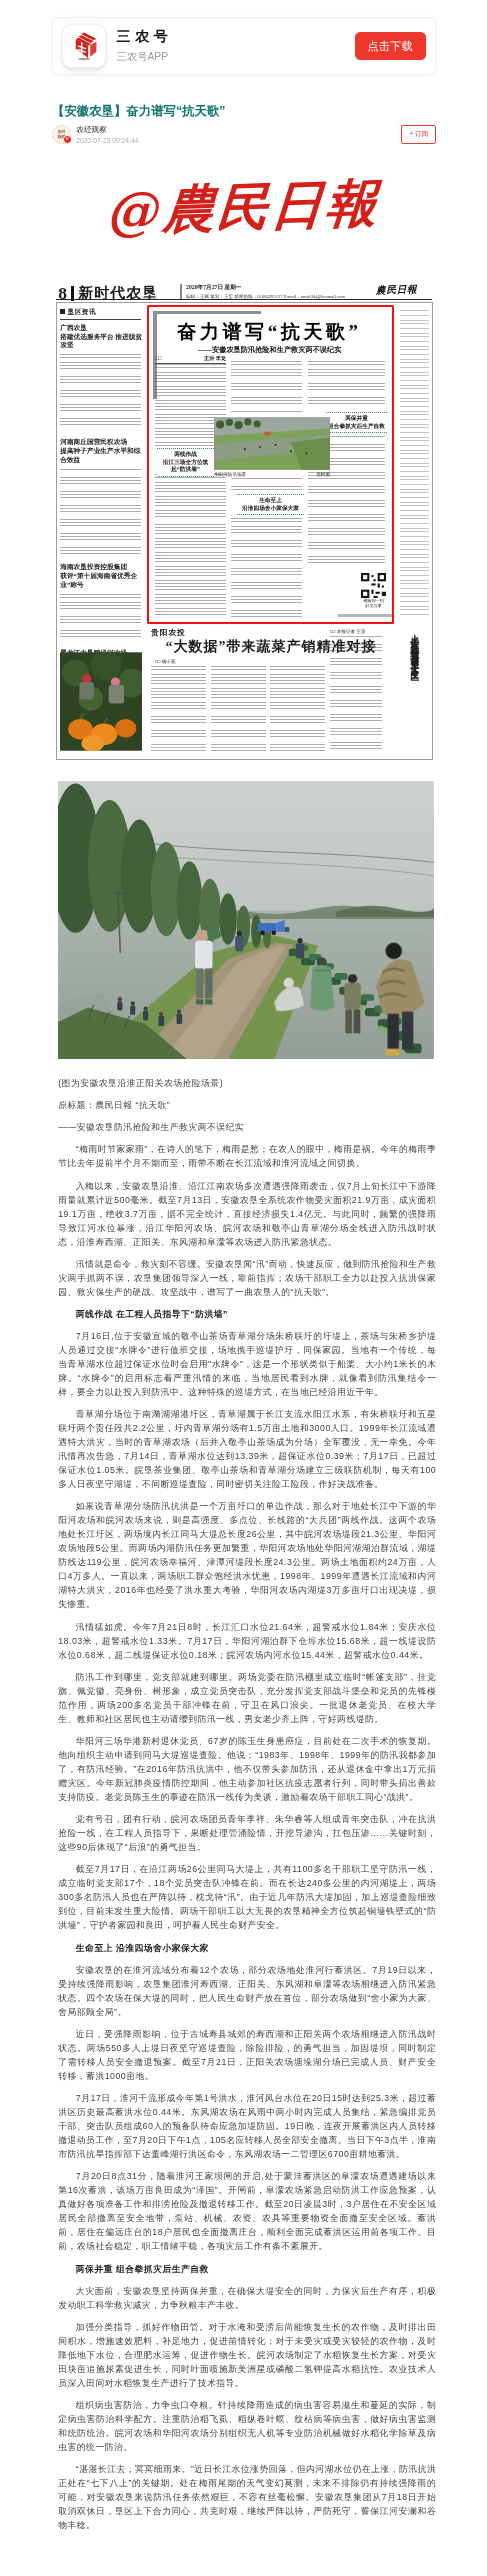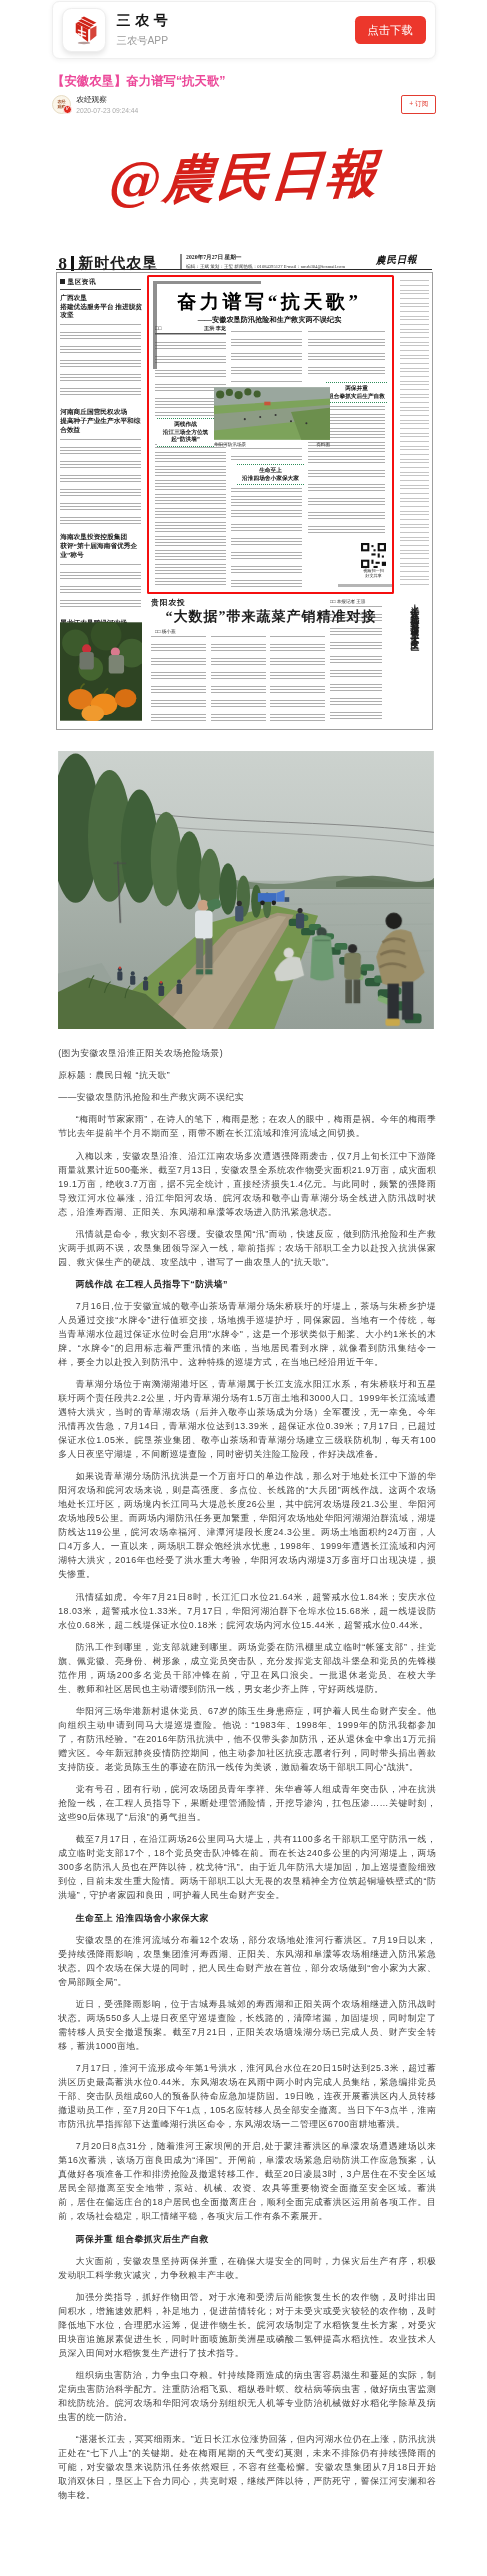--- a/index.html
+++ b/index.html
@@ -1,32 +1,32 @@
 <!DOCTYPE html>
 <html style="font-size:8.2px"><head>
 <meta charset="utf-8">
 <style>
   html,body{margin:0;padding:0;background:#fff;}
   .page{width:487px;height:2612px;margin:0 auto;background:#fff;overflow:hidden;
         font-family:"Liberation Sans",sans-serif;position:relative;}
   .content{width:384px;margin-left:52px;}
 
   
-  .app-card{box-sizing:border-box;height:58px;margin-top:1px;display:flex;align-items:center;
+  .app-card{box-sizing:border-box;height:58px;margin-top:17px;display:flex;align-items:center;
     gap:10.3px;padding:6.2px 9.3px;border:0.5px solid #efefef;border-radius:7.2px;background:#fff;
     box-shadow:0 1px 5.2px rgba(0,0,0,.06);}
   .app-icon{width:42px;height:42px;border-radius:9.3px;background:#fff;border:0.5px solid #eee;
     box-shadow:0 2.1px 5.2px rgba(0,0,0,.10);display:flex;align-items:center;justify-content:center;flex:0 0 auto;}
   .app-text{flex:1;min-width:0;}
   .app-name{font-size:14px;font-weight:bold;color:#151515;letter-spacing:4.6px;}
   .app-sub{font-size:10.3px;color:#9b9b9b;margin-top:3.6px;}
   .dl-btn{background:#ec372c;color:#fff;font-size:11.3px;padding:6.7px 13px;border:none;border-radius:5.2px;cursor:pointer;}
 
   
-  .art-title{font-size:12.4px;font-weight:700;color:#ec4899;margin-top:14px;line-height:17.5px;}
+  .art-title{font-size:12.4px;font-weight:700;color:#0f766e;margin-top:28px;line-height:17.5px;}
   .author-row{display:flex;margin-top:4.6px;}
   .avatar{width:17px;height:17px;border-radius:50%;background:#fbf6ea;border:0.5px solid #e7dcc4;
     position:relative;flex:0 0 auto;display:flex;flex-direction:column;align-items:center;justify-content:center;}
   .avatar span{font-size:4.1px;line-height:4.6px;color:#a0522d;font-weight:bold;}
   .v-badge{position:absolute;right:-1.5px;bottom:-1px;width:6.7px;height:6.7px;border-radius:50%;
     background:#e02b1f;color:#fff;font-size:4.1px;line-height:6.7px;text-align:center;font-weight:bold;border:0.5px solid #fff;}
   .author-meta{margin-left:5.2px;flex:1;}
   .author-name{font-size:7.7px;color:#262626;}
   .pub-time{font-size:6.7px;color:#ababab;margin-top:2.1px;}
   .sub-btn{border:0.5px solid #e23b30;color:#e23b30;background:#fff;font-size:6.7px;
@@ -439,26 +439,26 @@
       <div id="body-blocks">
           <p class="bt indent">“梅雨时节家家雨”，在诗人的笔下，梅雨是愁；在农人的眼中，梅雨是祸。今年的梅雨季节比去年提前半个月不期而至，雨带不断在长江流域和淮河流域之间切换。</p>
           <p class="bt indent">入梅以来，安徽农垦沿淮、沿江江南农场多次遭遇强降雨袭击，仅7月上旬长江中下游降雨量就累计近500毫米。截至7月13日，安徽农垦全系统农作物受灾面积21.9万亩，成灾面积19.1万亩，绝收3.7万亩，据不完全统计，直接经济损失1.4亿元。与此同时，频繁的强降雨导致江河水位暴涨，沿江华阳河农场、皖河农场和敬亭山青草湖分场全线进入防汛战时状态，沿淮寿西湖、正阳关、东风湖和阜濛等农场进入防汛紧急状态。</p>
           <p class="bt indent">汛情就是命令，救灾刻不容缓。安徽农垦闻“汛”而动，快速反应，做到防汛抢险和生产救灾两手抓两不误，农垦集团领导深入一线，靠前指挥；农场干部职工全力以赴投入抗洪保家园、救灾保生产的硬战、攻坚战中，谱写了一曲农垦人的“抗天歌”。</p>
           <p class="bt indent bh">两线作战 在工程人员指导下“防洪墙”</p>
           <p class="bt indent">7月16日,位于安徽宣城的敬亭山茶场青草湖分场朱桥联圩的圩堤上，茶场与朱桥乡护堤人员通过交接“水牌令”进行值班交接，场地携手巡堤护圩，同保家园。当地有一个传统，每当青草湖水位超过保证水位时会启用"水牌令"，这是一个形状类似于船桨、大小约1米长的木牌。“水牌令”的启用标志着严重汛情的来临，当地居民看到水牌，就像看到防汛集结令一样，要全力以赴投入到防汛中。这种特殊的巡堤方式，在当地已经沿用近千年。</p>
           <p class="bt indent">青草湖分场位于南漪湖湖港圩区，青草湖属于长江支流水阳江水系，有朱桥联圩和五星联圩两个责任段共2.2公里，圩内青草湖分场有1.5万亩土地和3000人口。1999年长江流域遭遇特大洪灾，当时的青草湖农场（后并入敬亭山茶场成为分场）全军覆没，无一幸免。今年汛情再次告急，7月14日，青草湖水位达到13.39米，超保证水位0.39米；7月17日，已超过保证水位1.05米。皖垦茶业集团、敬亭山茶场和青草湖分场建立三级联防机制，每天有100多人日夜坚守湖堤，不间断巡堤查险，同时密切关注险工险段，作好决战准备。</p>
           <p class="bt indent">如果说青草湖分场防汛抗洪是一个万亩圩口的单边作战，那么对于地处长江中下游的华阳河农场和皖河农场来说，则是高强度、多点位、长线路的“大兵团”两线作战。这两个农场地处长江圩区，两场境内长江同马大堤总长度26公里，其中皖河农场堤段21.3公里、华阳河农场地段5公里。而两场内湖防汛任务更加繁重，华阳河农场地处华阳河湖湖泊群流域，湖堤防线达119公里，皖河农场幸福河、津潭河堤段长度24.3公里。两场土地面积约24万亩，人口4万多人。一直以来，两场职工群众饱经洪水忧患，1998年、1999年遭遇长江流域和内河湖特大洪灾，2016年也经受了洪水重大考验，华阳河农场内湖堤3万多亩圩口出现决堤，损失惨重。</p>
           <p class="bt indent">汛情猛如虎。今年7月21日8时，长江汇口水位21.64米，超警戒水位1.84米；安庆水位18.03米，超警戒水位1.33米。7月17日，华阳河湖泊群下仓埠水位15.68米，超一线堤设防水位0.68米，超二线堤保证水位0.18米；皖河农场内河水位15.44米，超警戒水位0.44米。</p>
           <p class="bt indent">防汛工作到哪里，党支部就建到哪里。两场党委在防汛棚里成立临时“帐篷支部”，挂党旗、佩党徽、亮身份、树形象，成立党员突击队，充分发挥党支部战斗堡垒和党员的先锋模范作用，两场200多名党员干部冲锋在前，守卫在风口浪尖。一批退休老党员、在校大学生、教师和社区居民也主动请缨到防汛一线，男女老少齐上阵，守好两线堤防。</p>
-          <p class="bt indent">华阳河三场华港新村退休党员、67岁的陈玉生身患癌症，呵护着人民生命财产安全。他向组织主动申请到同马大堤巡堤查险。他说：“1983年、1998年、1999年的防汛我都参加了，有防汛经验。”在2016年防汛抗洪中，他不仅带头参加防汛，还从退休金中拿出1万元捐赠灾区。今年新冠肺炎疫情防控期间，他主动参加社区抗疫志愿者行列，同时带头捐出善款支持防疫。老党员陈玉生的事迹在防汛一线传为美谈，激励着农场干部职工同心“战洪”。</p>
+          <p class="bt indent">华阳河三场华港新村退休党员、67岁的陈玉生身患癌症，目前处在二次手术的恢复期。他向组织主动申请到同马大堤巡堤查险。他说：“1983年、1998年、1999年的防汛我都参加了，有防汛经验。”在2016年防汛抗洪中，他不仅带头参加防汛，还从退休金中拿出1万元捐赠灾区。今年新冠肺炎疫情防控期间，他主动参加社区抗疫志愿者行列，同时带头捐出善款支持防疫。老党员陈玉生的事迹在防汛一线传为美谈，激励着农场干部职工同心“战洪”。</p>
           <p class="bt indent">党有号召，团有行动，皖河农场团员青年李祥、朱华睿等人组成青年突击队，冲在抗洪抢险一线，在工程人员指导下，果断处理管涌险情，开挖导渗沟，扛包压渗……关键时刻，这些90后体现了“后浪”的勇气担当。</p>
           <p class="bt indent">截至7月17日，在沿江两场26公里同马大堤上，共有1100多名干部职工坚守防汛一线，成立临时党支部17个，18个党员突击队冲锋在前。而在长达240多公里的内河湖堤上，两场300多名防汛人员也在严阵以待，枕戈待“汛”。由于近几年防汛大堤加固，加上巡堤查险细致到位，目前未发生重大险情。两场干部职工以大无畏的农垦精神全方位筑起铜墙铁壁式的“防洪墙”，守护者家园和良田，呵护着人民生命财产安全。</p>
           <p class="bt indent bh">生命至上 沿淮四场舍小家保大家</p>
           <p class="bt indent">安徽农垦的在淮河流域分布着12个农场，部分农场地处淮河行蓄洪区。7月19日以来，受持续强降雨影响，农垦集团淮河寿西湖、正阳关、东风湖和阜濛等农场相继进入防汛紧急状态。四个农场在保大堤的同时，把人民生命财产放在首位，部分农场做到“舍小家为大家、舍局部顾全局”。</p>
-          <p class="bt indent">近日，受强降雨影响，位于古城寿县城郊的寿西湖和正阳关两个农场相继进入防汛战时状态。两场550多人上堤日夜坚守巡堤查险，长线路的，清障堵漏，加固堤坝，同时制定了需转移人员安全撤退预案。截至7月21日，正阳关农场塘垛湖分场已完成人员、财产安全转移，蓄洪1000亩地。</p>
+          <p class="bt indent">近日，受强降雨影响，位于古城寿县城郊的寿西湖和正阳关两个农场相继进入防汛战时状态。两场550多人上堤日夜坚守巡堤查险，除险排险，的勇气担当，加固堤坝，同时制定了需转移人员安全撤退预案。截至7月21日，正阳关农场塘垛湖分场已完成人员、财产安全转移，蓄洪1000亩地。</p>
           <p class="bt indent">7月17日，淮河干流形成今年第1号洪水，淮河凤台水位在20日15时达到25.3米，超过蓄洪区历史最高蓄洪水位0.44米。东风湖农场在风雨中两小时内完成人员集结，紧急编排党员干部、突击队员组成60人的预备队待命应急加堤防固。19日晚，连夜开展蓄洪区内人员转移撤退动员工作，至7月20日下午1点，105名应转移人员全部安全撤离。当日下午3点半，淮南市防汛抗旱指挥部下达董峰湖行洪区命令，东风湖农场一二管理区6700亩耕地蓄洪。</p>
           <p class="bt indent">7月20日8点31分，随着淮河王家坝闸的开启,处于蒙洼蓄洪区的阜濛农场遭遇建场以来第16次蓄洪，该场万亩良田成为“泽国”。开闸前，阜濛农场紧急启动防洪工作应急预案，认真做好各项准备工作和排涝抢险及撤退转移工作。截至20日凌晨3时，3户居住在不安全区域居民全部撤离至安全地带，泵站、机械、农资、农具等重要物资全面撤至安全区域。蓄洪前，居住在偏远庄台的18户居民也全面撤离庄台，顺利全面完成蓄洪区运用前各项工作。目前，农场社会稳定，职工情绪平稳，各项灾后工作有条不紊展开。</p>
           <p class="bt indent bh">两保并重  组合拳抓灾后生产自救</p>
           <p class="bt indent">大灾面前，安徽农垦坚持两保并重，在确保大堤安全的同时，力保灾后生产有序，积极发动职工科学救灾减灾，力争秋粮丰产丰收。</p>
           <p class="bt indent">加强分类指导，抓好作物田管。对于水淹和受涝后尚能恢复生长的农作物，及时排出田间积水，增施速效肥料，补足地力，促进苗情转化；对于未受灾或受灾较轻的农作物，及时降低地下水位，合理肥水运筹，促进作物生长。皖河农场制定了水稻恢复生长方案，对受灾田块亩追施尿素促进生长，同时叶面喷施新美洲星或磷酸二氢钾提高水稻抗性。农业技术人员深入田间对水稻恢复生产进行了技术指导。</p>
           <p class="bt indent">组织病虫害防治，力争虫口夺粮。针持续降雨造成的病虫害容易滋生和蔓延的实际，制定病虫害防治科学配方。注重防治稻飞虱、稻纵卷叶螟、纹枯病等病虫害，做好病虫害监测和统防统治。皖河农场和华阳河农场分别组织无人机等专业防治机械做好水稻化学除草及病虫害的统一防治。</p>
           <p class="bt indent">“湛湛长江去，冥冥细雨来。”近日长江水位涨势回落，但内河湖水位仍在上涨，防汛抗洪正处在“七下八上”的关键期。处在梅雨尾期的天气变幻莫测，未来不排除仍有持续强降雨的可能，对安徽农垦来说防汛任务依然艰巨，不容有丝毫松懈。安徽农垦集团从7月18日开始取消双休日，垦区上下合力同心，共克时艰，继续严阵以待，严防死守，誓保江河安澜和谷物丰稔。</p>
         </div>
     </div>
 

